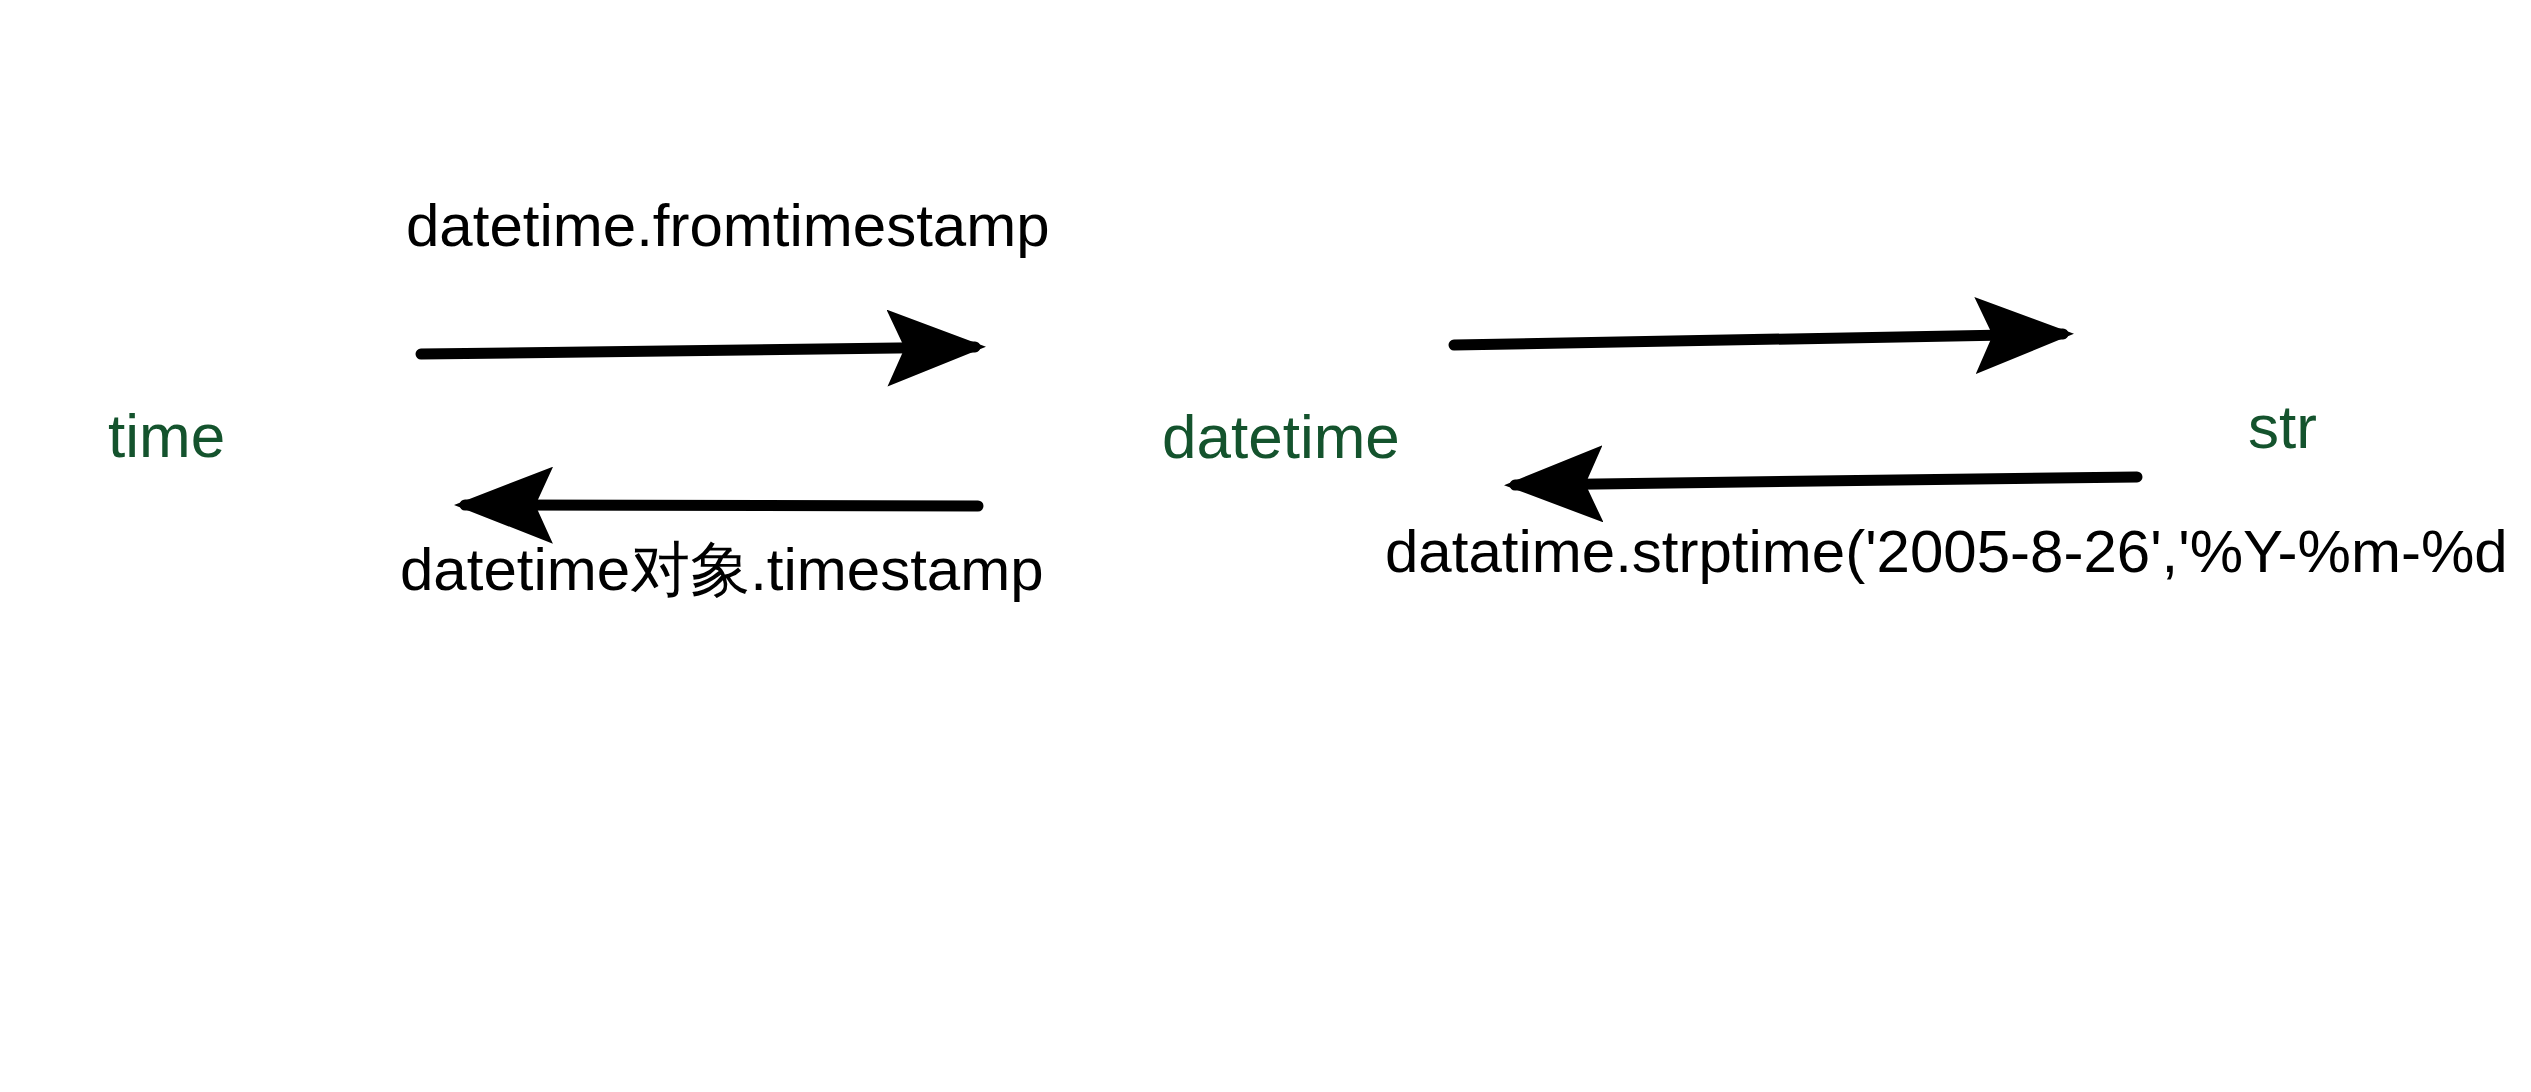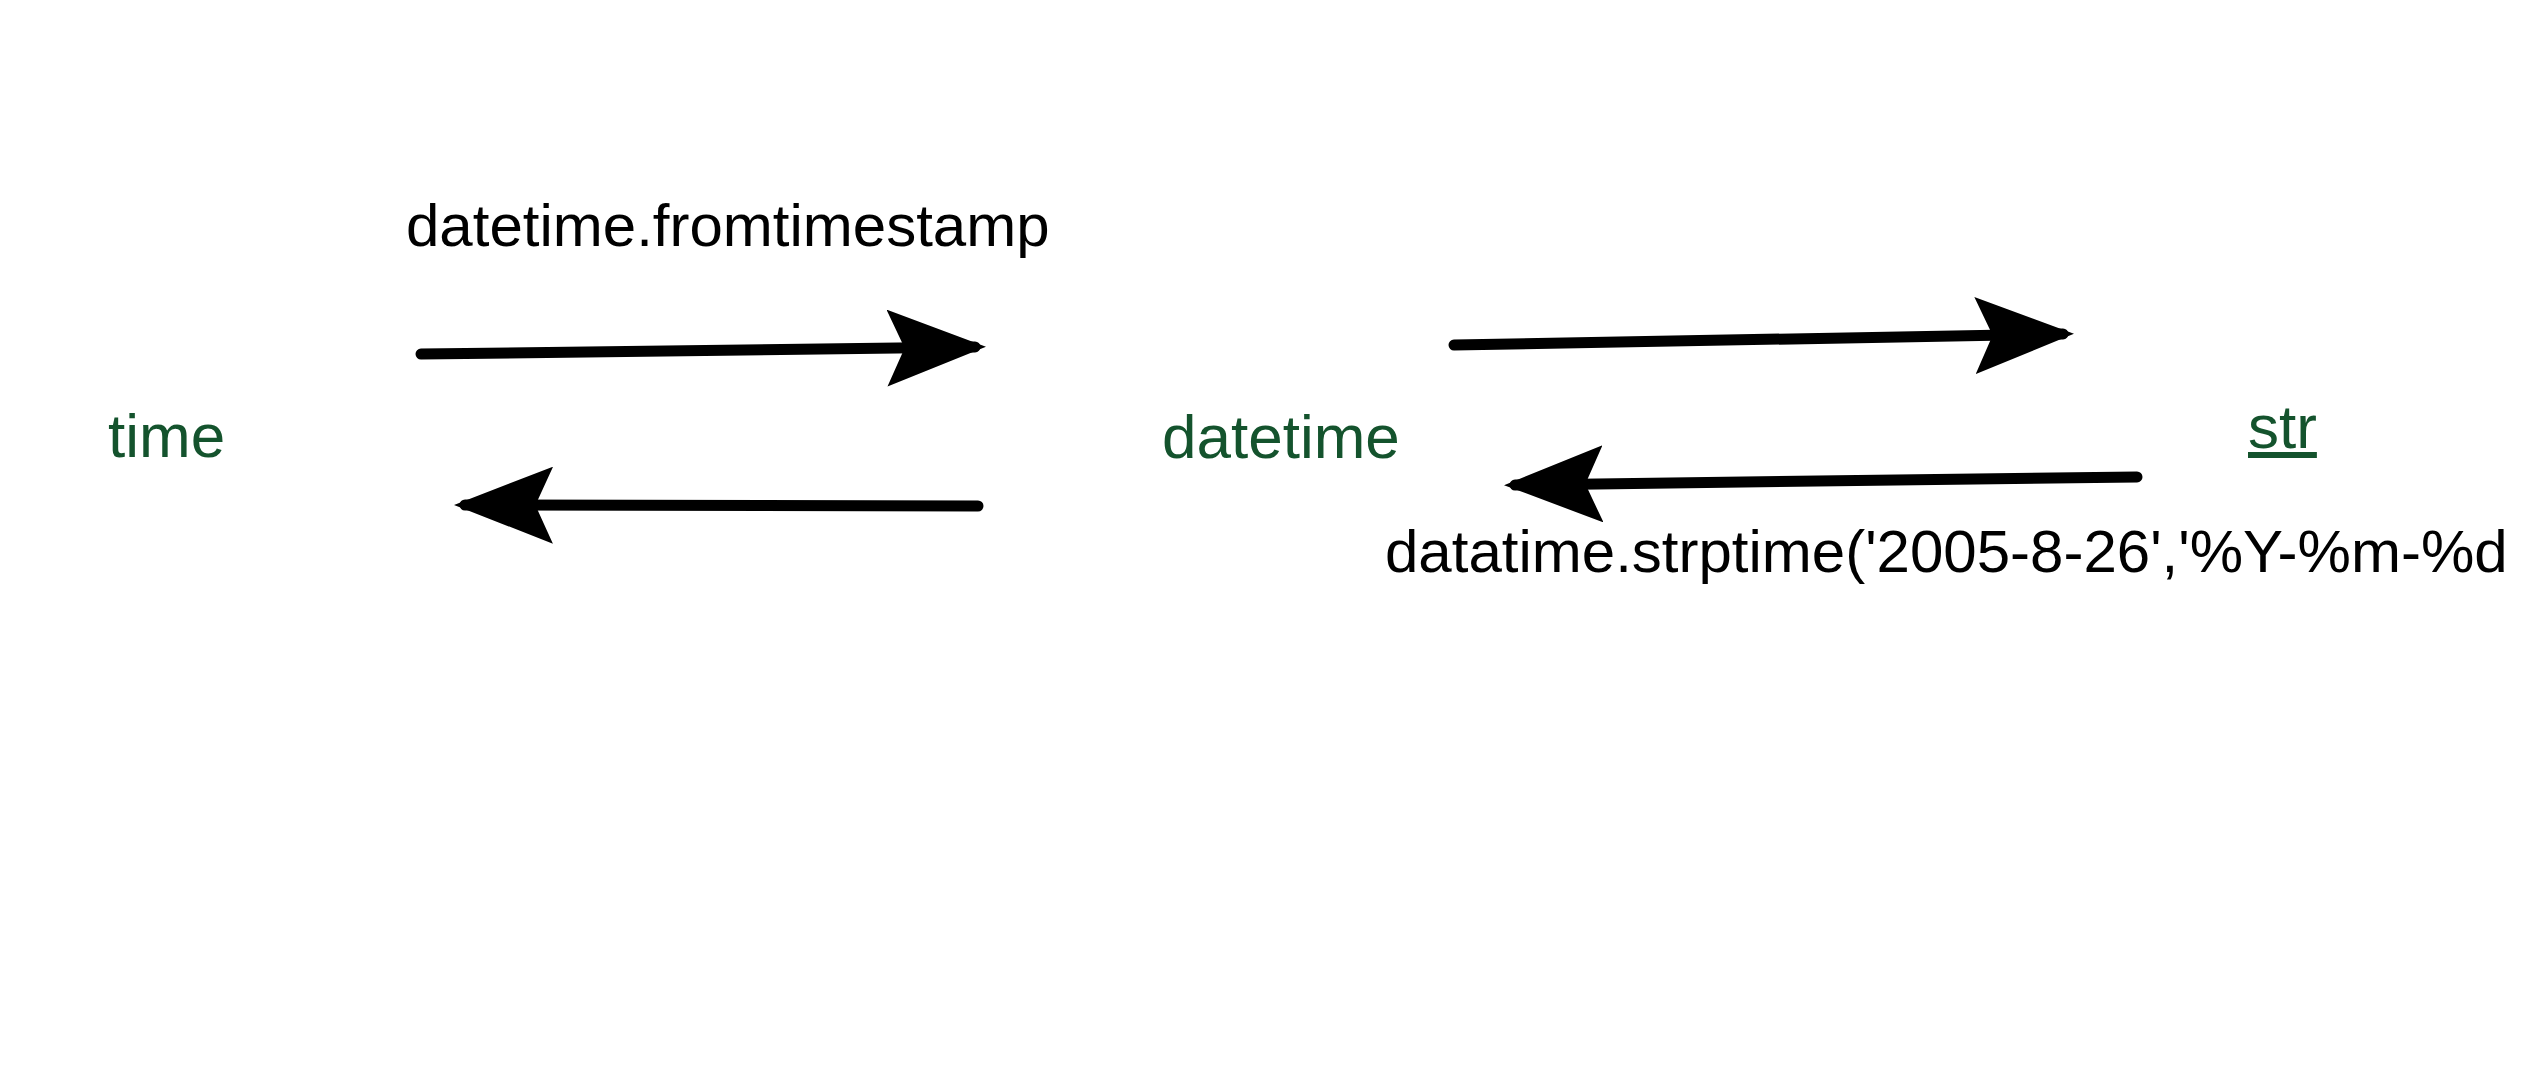--- a/index.html
+++ b/index.html
@@ -38,21 +38,21 @@
     position: absolute;
     left: 0;
     top: 0;
     width: 2531px;
     height: 1092px;
     pointer-events: none;
   }
   
   #node-time      { left: 108px;  top: 405px; }
   #node-datetime  { left: 1118px; top: 406px; margin-left: 44px; }
-  #node-str       { left: 2248px; top: 396px; text-decoration: underline; }
+  #node-str       { left: 2248px; top: 396px; }
   
   #label-fromtimestamp   { left: 406px;  top: 196px; text-align: right; }
   #label-timestamp       { left: 400px;  top: 540px; }
   #label-strftime        { left: 1498px; top: 192px; }
   #label-strptime        { left: 1385px; top: 522px; }
 </style>
 </head>
 <body>
 
 <div id="canvas">
@@ -85,17 +85,18 @@
   </svg>
 
   <div class="node-label" id="node-time">time</div>
 
   <div class="node-label" id="node-datetime">datetime</div>
 
   <div class="node-label" id="node-str">str</div>
 
   <div class="edge-label" id="label-fromtimestamp">datetime.fromtimestamp</div>
 
+  <div class="edge-label" id="label-timestamp">datetime对象.timestamp</div>
 
 
   <div class="edge-label" id="label-strptime">datatime.strptime('2005-8-26','%Y-%m-%d</div>
 
 </div>
 
 </body></html>

